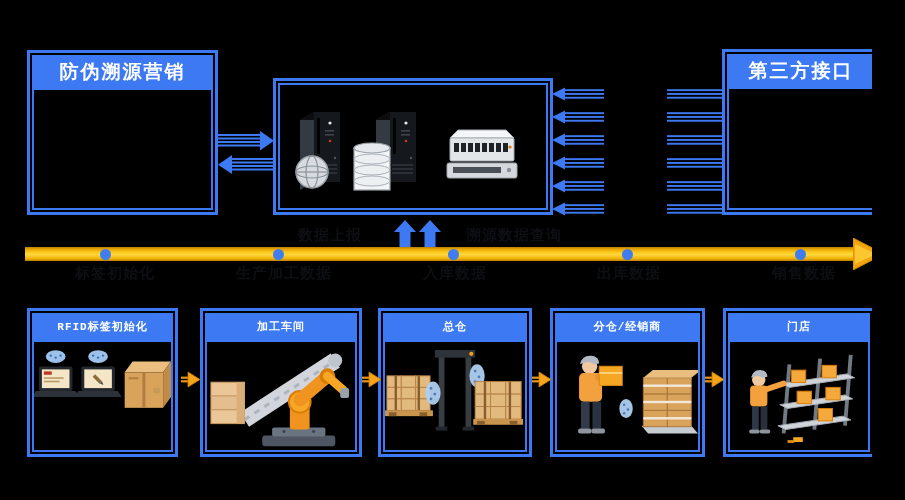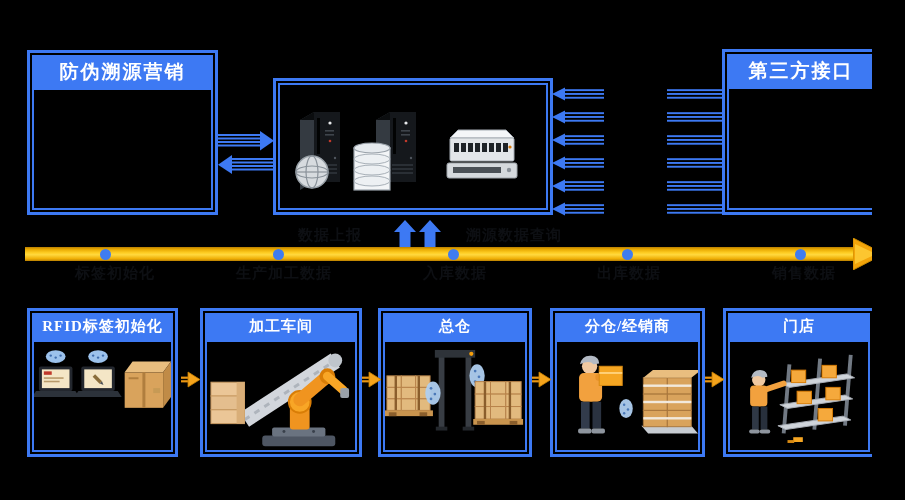--- a/index.html
+++ b/index.html
@@ -1,27 +1,27 @@
 <!DOCTYPE html>
 <html><head>
 <meta charset="utf-8">
 <style>
   html,body{margin:0;padding:0;background:#000;}
   #stage{
     position:relative;width:872px;height:500px;background:#000;overflow:hidden;
-    font-family:Liberation Serif, serif;
+    font-family:Liberation Mono, monospace;
     --blue:#3D79F3; --blue2:#3F7CF0;
   }
   .abs{position:absolute;}
   
   .dbox{position:absolute;border:3px solid var(--blue);padding:2px;display:flex;flex-direction:column;box-sizing:border-box;background:transparent;}
   .dbox-header{flex:0 0 auto;background:var(--blue);display:flex;align-items:center;justify-content:center;color:#fff;font-weight:bold;letter-spacing:2px;}
   .dbox-body{flex:1 1 auto;border:2px solid var(--blue);position:relative;display:flex;align-items:center;justify-content:center;overflow:hidden;}
   .top-title{font-size:19px;}
-  .bottom-title{font-size:15px;letter-spacing:1px;}
+  .bottom-title{font-size:11px;letter-spacing:1px;}
   
   .cbox{position:absolute;border:3px solid var(--blue);box-sizing:border-box;}
   .cbox::after{content:"";position:absolute;inset:2px;border:2px solid var(--blue);pointer-events:none;}
   .center-header{position:absolute;background:var(--blue);display:flex;align-items:center;justify-content:center;color:#fff;font-weight:bold;font-size:21px;letter-spacing:3px;z-index:3;}
   
   .tbar{position:absolute;background:linear-gradient(180deg,#B97F00 0%,#E8A800 16%,#FFCF25 42%,#FFD83E 55%,#EFAE05 84%,#B97F00 100%);}
   .tdot{position:absolute;width:11px;height:11px;border-radius:50%;background:var(--blue2);z-index:4;}
   .ghost{position:absolute;color:#0D0F13;font-weight:bold;font-size:15px;white-space:nowrap;letter-spacing:1px;z-index:2;}
   svg{display:block;}
 </style>

